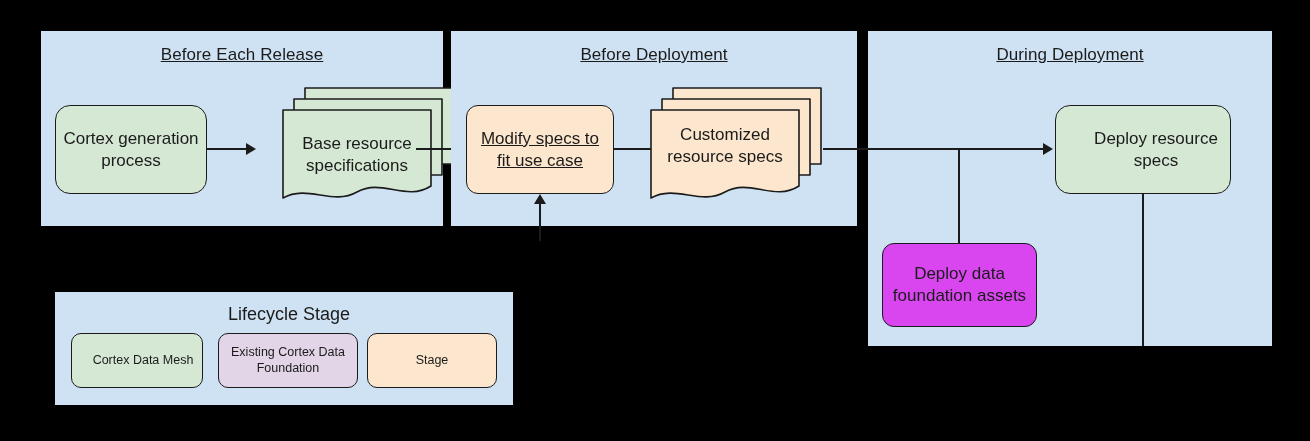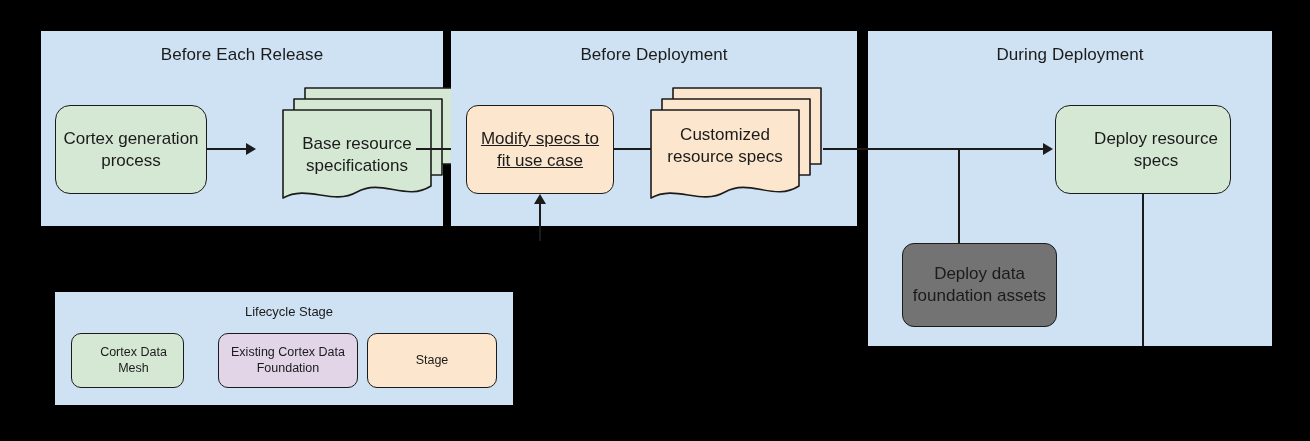--- a/index.html
+++ b/index.html
@@ -31,40 +31,41 @@
     position: absolute;
     left: 0;
     right: 0;
     top: 14px;
     text-align: center;
     font-size: 17px;
     color: #1b1b1b;
     font-family: "Liberation Sans", sans-serif;
     letter-spacing: 0.1px;
     white-space: nowrap;
+    text-decoration: underline;
   }
 
   
   .node {
     position: absolute;
     box-sizing: border-box;
     border: 1.6px solid #1b1b1b;
     border-radius: 12px;
     display: flex;
     align-items: center;
     justify-content: center;
     text-align: center;
     font-size: 17px;
     line-height: 1.28;
     color: #1b1b1b;
     padding: 2px 6px;
   }
   .node.green  { background: #d5e8d4; border-radius: 15px; }
   .node.orange { background: #fce6cd; }
-  .node.purple { background: #737373; margin-left: 20px; }
+  .node.purple { background: #d946ef; }
 
   
   .docstack {
     position: absolute;
   }
   .docstack svg {
     position: absolute;
     left: 0;
     top: 0;
     overflow: visible;
@@ -108,21 +109,21 @@
     position: absolute;
     background: #cfe2f3;
     box-sizing: border-box;
   }
   .legend-title {
     position: absolute;
     left: 0;
     right: 0;
     top: 12px;
     text-align: center;
-    font-size: 13px;
+    font-size: 18px;
     color: #1b1b1b;
     margin-left: 10px;
   }
   .legend-item {
     position: absolute;
     box-sizing: border-box;
     border: 1.6px solid #1b1b1b;
     border-radius: 10px;
     display: flex;
     align-items: center;
@@ -202,21 +203,21 @@
 
   <div class="edge v" style="left:958px; top:148px; height:97px;"></div>
 
   <div class="node purple" style="left:882px; top:243px; width:155px; height:84px;">
     <span>Deploy data foundation assets</span>
   </div>
 
   <div id="legend" style="left:55px; top:292px; width:458px; height:113px;">
     <div class="legend-title">Lifecycle Stage</div>
 
-    <div class="legend-item" style="left:16px; top:41px; width:113px; height:55px; background:#d5e8d4;padding-left:12px;">
+    <div class="legend-item" style="left:16px; top:41px; width:132px; height:55px; background:#d5e8d4;padding-left:12px;">
       <span>Cortex Data Mesh</span>
     </div>
 
     <div class="legend-item" style="left:163px; top:41px; width:140px; height:55px; background:#e1d5e7;">
       <span>Existing Cortex Data Foundation</span>
     </div>
 
     <div class="legend-item" style="left:312px; top:41px; width:130px; height:55px; background:#fce6cd;">
       <span>Stage</span>
     </div>

